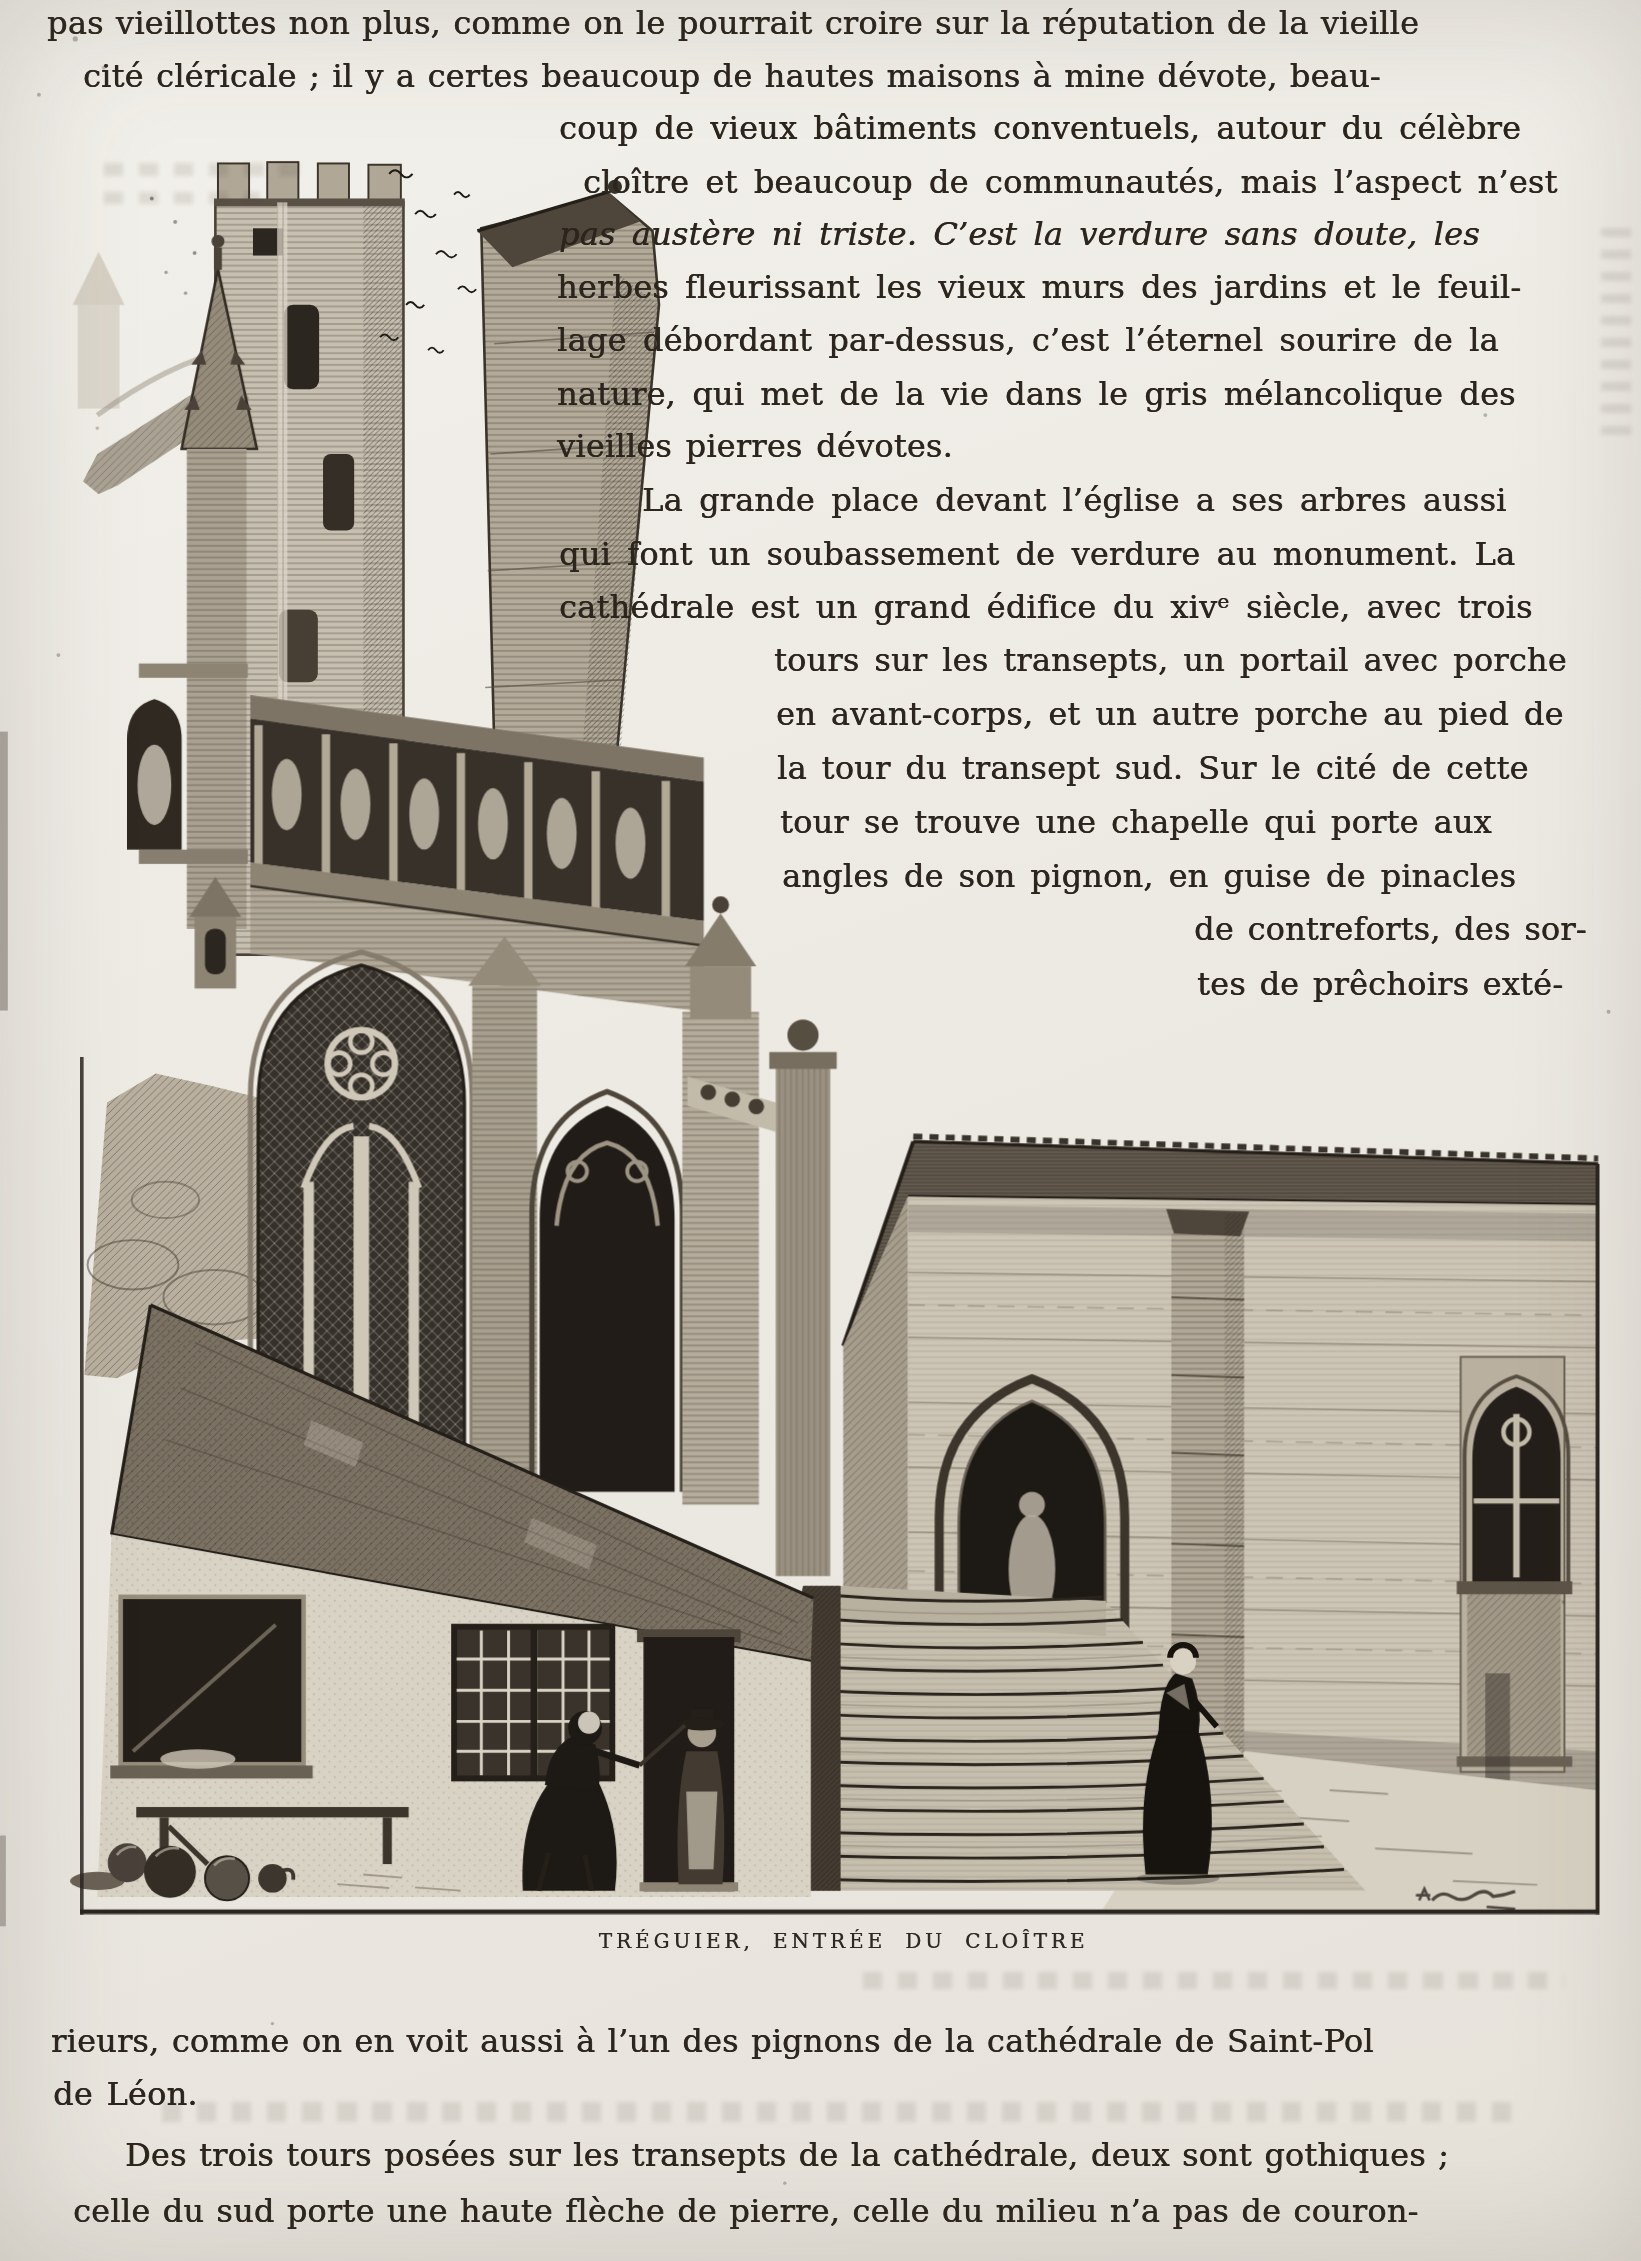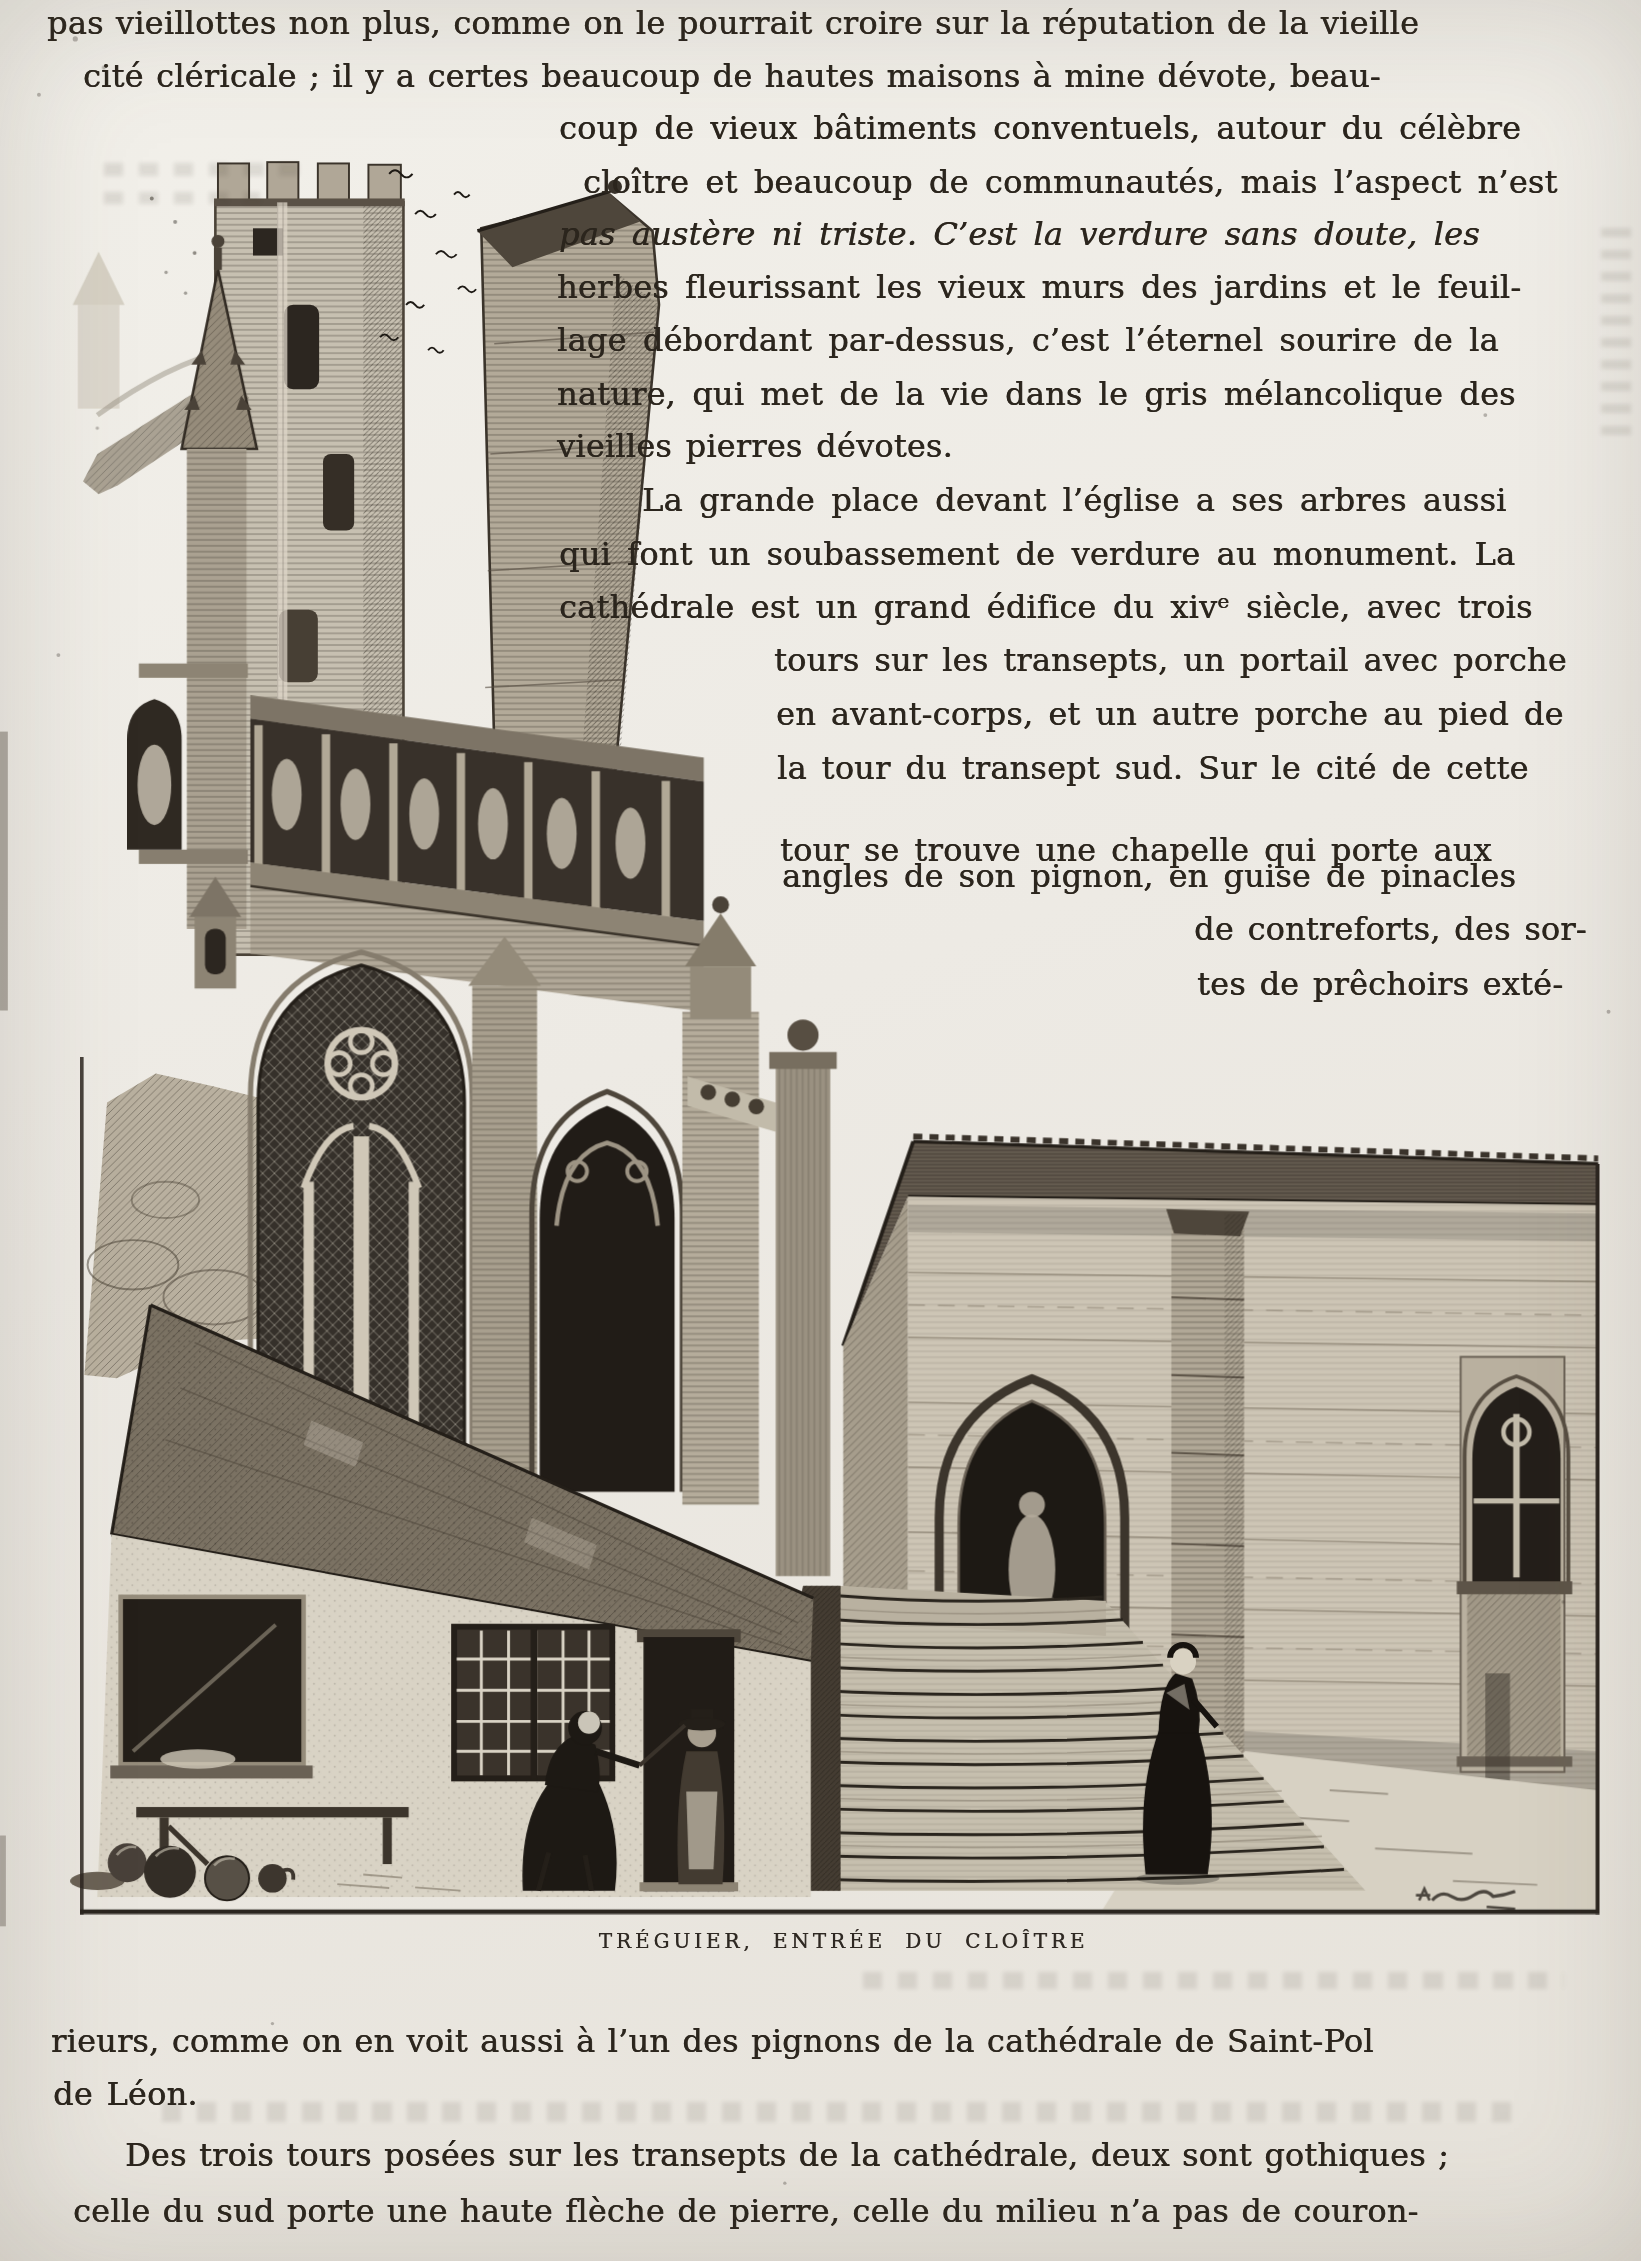--- a/index.html
+++ b/index.html
@@ -471,21 +471,21 @@
     <div class="line w2" style="left:557px;top:267px;">herbes fleurissant les vieux murs des jardins et le feuil-</div>
     <div class="line w2" style="left:557px;top:320px;">lage débordant par-dessus, c’est l’éternel sourire de la</div>
     <div class="line w2" style="left:557px;top:374px;">nature, qui met de la vie dans le gris mélancolique des</div>
     <div class="line w4" style="left:557px;top:426px;">vieilles pierres dévotes.</div>
     <div class="line w2" style="left:627px;top:480px;margin-left:15px;">La grande place devant l’église a ses arbres aussi</div>
     <div class="line w2" style="left:559px;top:534px;">qui font un soubassement de verdure au monument. La</div>
     <div class="line w2" style="left:559px;top:587px;">cathédrale est un grand édifice du xivᵉ siècle, avec trois</div>
     <div class="line w3" style="left:774px;top:640px;">tours sur les transepts, un portail avec porche</div>
     <div class="line w3" style="left:776px;top:694px;">en avant-corps, et un autre porche au pied de</div>
     <div class="line w3" style="left:777px;top:748px;">la tour du transept sud. Sur le cité de cette</div>
-    <div class="line w3" style="left:780px;top:802px;margin-top:28px;">tour se trouve une chapelle qui porte aux</div>
+    <div class="line w3" style="left:780px;top:802px;">tour se trouve une chapelle qui porte aux</div>
     <div class="line w3" style="left:782px;top:856px;">angles de son pignon, en guise de pinacles</div>
     <div class="line w4" style="left:1194px;top:909px;">de contreforts, des sor-</div>
     <div class="line w4" style="left:1197px;top:964px;">tes de prêchoirs exté-</div>
     <div class="line w1" style="left:51px;top:2021px;">rieurs, comme on en voit aussi à l’un des pignons de la cathédrale de Saint-Pol</div>
     <div class="line w4" style="left:53px;top:2074px;">de Léon.</div>
     <div class="line w1" style="left:125px;top:2135px;">Des trois tours posées sur les transepts de la cathédrale, deux sont gothiques ;</div>
     <div class="line w1" style="left:73px;top:2191px;">celle du sud porte une haute flèche de pierre, celle du milieu n’a pas de couron-</div>
   </div>
 
   <div class="caption">TRÉGUIER, ENTRÉE DU CLOÎTRE</div>

